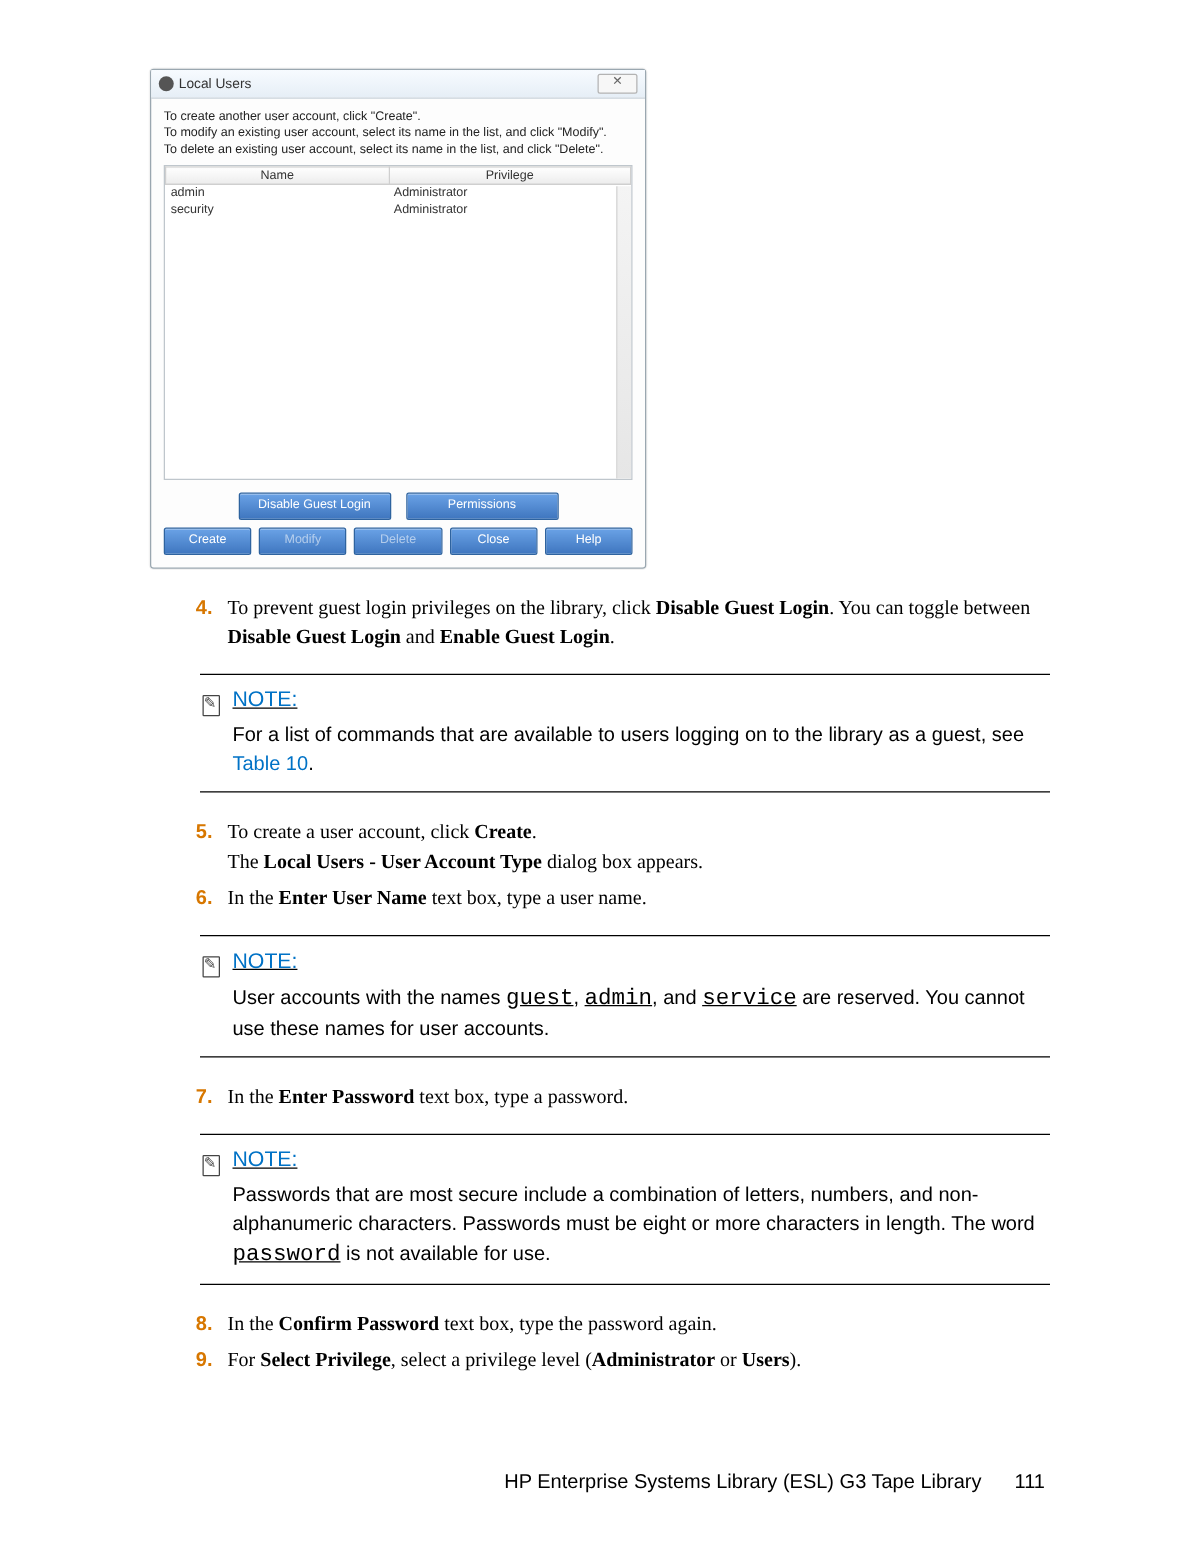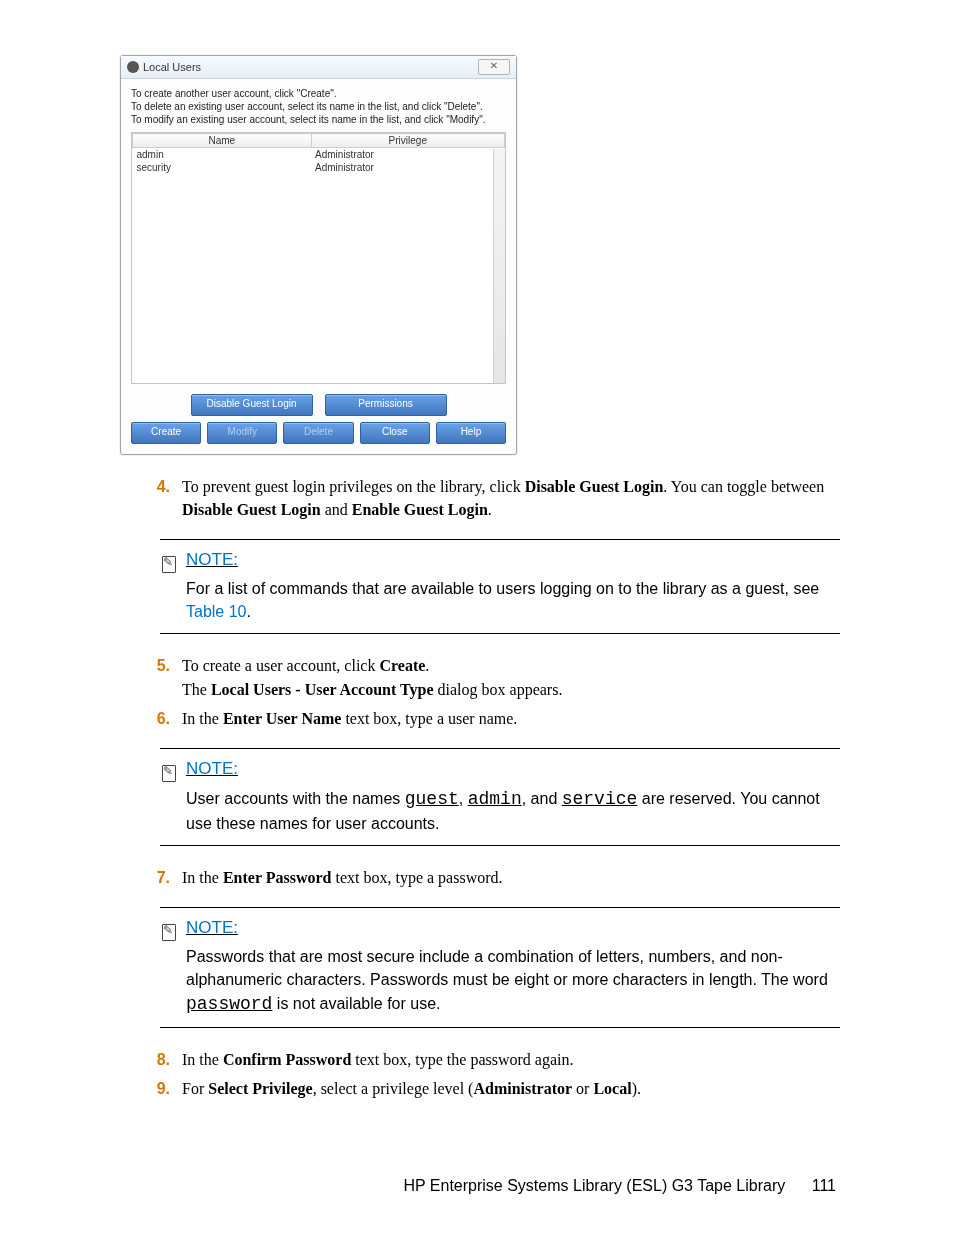--- a/index.html
+++ b/index.html
@@ -230,22 +230,22 @@
 
     <div class="dialog">
       <div class="titlebar">
         <span class="hp-icon"></span>
         <span>Local Users</span>
         <span class="spacer"></span>
         <span class="win-close">✕</span>
       </div>
       <div class="instr">
         <div>To create another user account, click "Create".</div>
+        <div>To modify an existing user account, select its name in the list, and click "Modify".</div>
         <div>To delete an existing user account, select its name in the list, and click "Delete".</div>
-        <div>To modify an existing user account, select its name in the list, and click "Modify".</div>
       </div>
       <div class="tablewrap">
         <table>
           <thead>
             <tr>
               <th class="col-name">Name</th>
               <th>Privilege</th>
             </tr>
           </thead>
           <tbody>
@@ -341,21 +341,21 @@
     <ol class="steps">
       <li>
         <span class="num">8.</span>
         <span class="body">
           <span>In the </span><span class="bold">Confirm Password</span><span> text box, type the password again.</span>
         </span>
       </li>
       <li>
         <span class="num">9.</span>
         <span class="body">
-          <span>For </span><span class="bold">Select Privilege</span><span>, select a privilege level (</span><span class="bold">Administrator</span><span> or </span><span class="bold">Local</span><span>).</span>
+          <span>For </span><span class="bold">Select Privilege</span><span>, select a privilege level (</span><span class="bold">Administrator</span><span> or </span><span class="bold">Users</span><span>).</span>
         </span>
       </li>
     </ol>
 
   </div>
 
   <div class="footer">
     <span>HP Enterprise Systems Library (ESL) G3 Tape Library</span>
     <span class="pgnum">111</span>
   </div>

